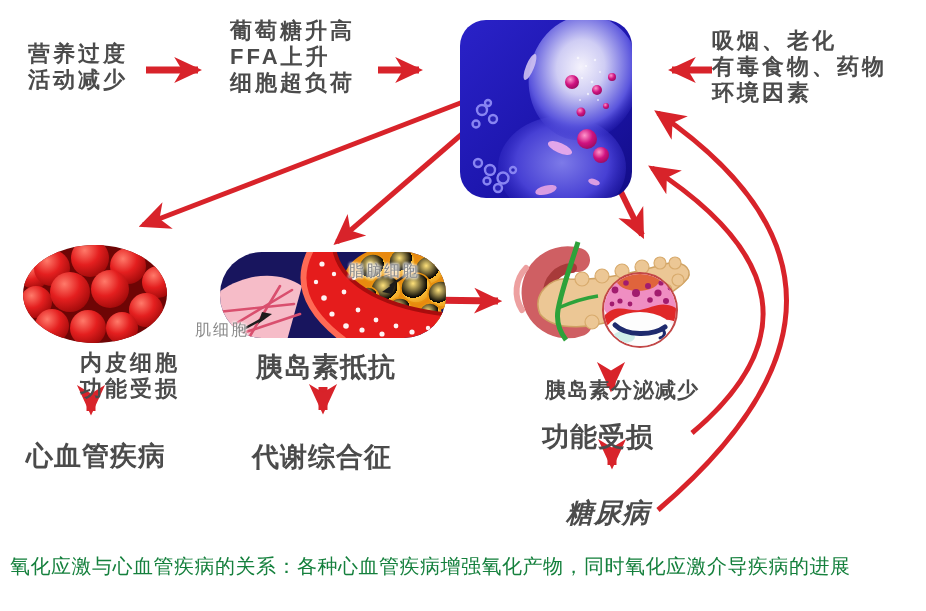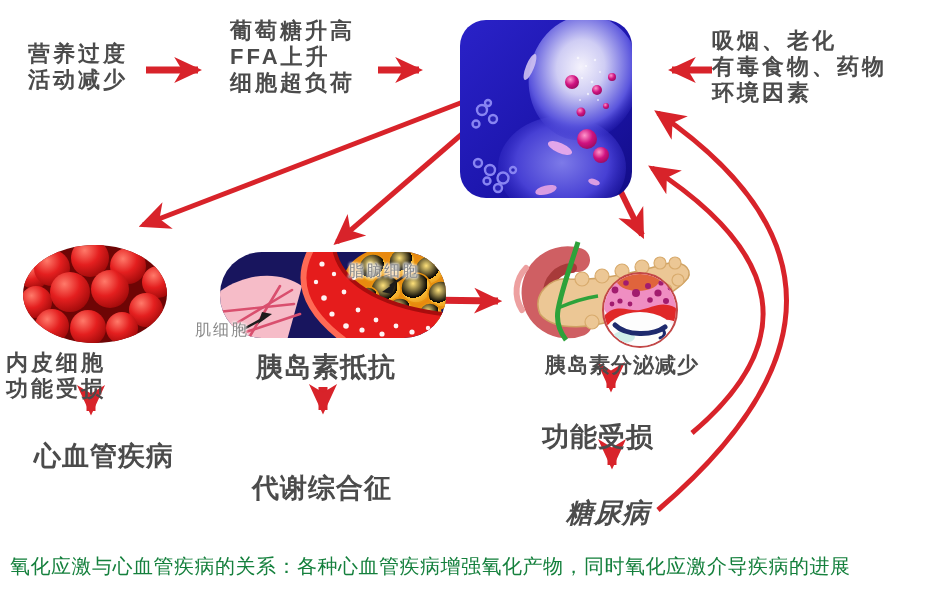--- a/index.html
+++ b/index.html
@@ -7,21 +7,21 @@
     position:relative;width:926px;height:591px;background:#ffffff;overflow:hidden;
     font-family:"Liberation Sans","DejaVu Sans",sans-serif;
   }
   .lbl{
     position:absolute;color:#4b4b4b;font-weight:600;white-space:pre-line;
   }
   .s22{font-size:22px;line-height:26px;letter-spacing:3px;}
   .s22b{font-size:22px;line-height:26px;letter-spacing:3px;}
   .s26{font-size:26px;letter-spacing:1px;}
   .s27{font-size:27px;letter-spacing:1px;}
-  .s21{font-size:21px;letter-spacing:1px;}
+  .s21{font-size:21px;letter-spacing:1px;margin-top:25px;}
   .tiny{
     font-size:16px;font-weight:500;color:#8a8a8a;letter-spacing:2px;
     text-shadow:0 0 3px #fff,0 0 3px #fff,0 0 3px #fff;
   }
   .caption{
     position:absolute;left:10px;top:553px;font-size:20px;letter-spacing:0.5px;
     color:#15803d;font-weight:500;
   }
   .img{position:absolute;}
   svg{display:block;}
@@ -283,25 +283,25 @@
   </div>
 
   <div class="lbl s22" style="left:28px;top:41px;">营养过度
 活动减少</div>
   <div class="lbl s22" style="left:230px;top:18px;">葡萄糖升高
 FFA上升
 细胞超负荷</div>
   <div class="lbl s22b" style="left:712px;top:28px;">吸烟、老化
 有毒食物、药物
 环境因素</div>
-  <div class="lbl s22" style="left:6px;top:350px;width:146px;text-align:left;">内皮细胞
+  <div class="lbl s22" style="left:34px;top:350px;width:146px;text-align:right;">内皮细胞
 功能受损</div>
-  <div class="lbl s27" style="left:26px;top:438px;margin-left:8px;">心血管疾病</div>
+  <div class="lbl s27" style="left:26px;top:438px;">心血管疾病</div>
   <div class="lbl s27" style="left:256px;top:349px;">胰岛素抵抗</div>
-  <div class="lbl s27" style="left:252px;top:439px;margin-top:31px;">代谢综合征</div>
+  <div class="lbl s27" style="left:252px;top:439px;">代谢综合征</div>
   <div class="lbl s21" style="left:545px;top:351px;">胰岛素分泌减少</div>
   <div class="lbl s27" style="left:542px;top:419px;">功能受损</div>
   <div class="lbl s27" style="left:566px;top:495px;font-style:italic;">糖尿病</div>
   <div class="lbl tiny" style="left:348px;top:261px;">脂肪细胞</div>
   <div class="lbl tiny" style="left:195px;top:320px;text-align:right;">肌细胞</div>
   <div class="caption">氧化应激与心血管疾病的关系：各种心血管疾病增强氧化产物，同时氧化应激介导疾病的进展</div>
 
 </div>
 
 </body></html>

